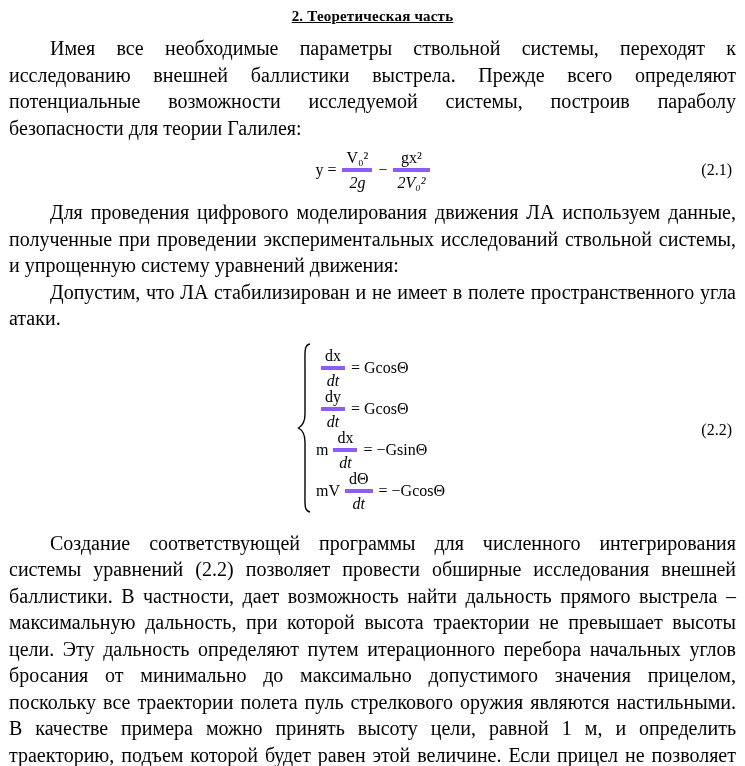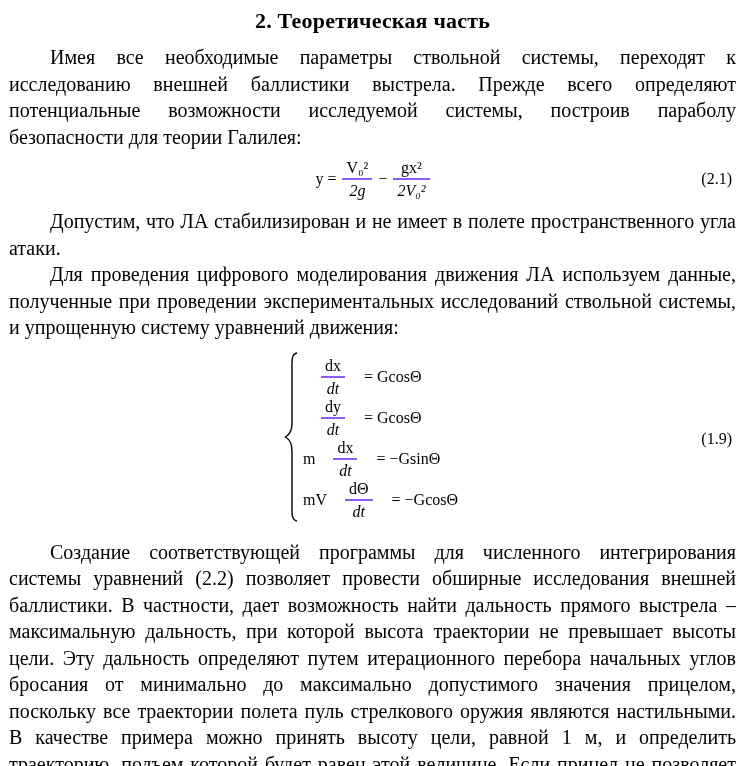--- a/index.html
+++ b/index.html
@@ -15,24 +15,25 @@
     overflow: hidden;
   }
   .page {
     box-sizing: border-box;
     width: 745px;
     height: 766px;
     padding: 6px 9px 6px 9px;
   }
   .doc-title {
     text-align: center;
-    font-size: 22px;
+    font-size: 15px;
     font-weight: bold;
     margin: 2px 0 10px 0;
     letter-spacing: 0.2px;
+    text-decoration: underline;
   }
   p.para {
     margin: 0;
     text-align: justify;
     text-indent: 41px;
     font-size: 20px;
     line-height: 26.5px;
   }
   
   .equation {
@@ -54,21 +55,21 @@
   }
   .frac {
     display: inline-block;
     vertical-align: middle;
     text-align: center;
     margin: 0 3px;
   }
   .frac .num {
     display: block;
     padding: 0 4px 1px 4px;
-    border-bottom: 2px solid #8b5cf6;
+    border-bottom: 4px solid #8b5cf6;
     line-height: 19px;
   }
   .frac .den {
     display: block;
     padding: 1px 4px 0 4px;
     line-height: 19px;
     font-style: italic;
   }
   .eq-lhs, .eq-op, .eq-rhs {
     display: inline-block;
@@ -95,21 +96,20 @@
   .system-rows {
     display: flex;
     flex-direction: column;
     justify-content: space-between;
     height: 164px;
   }
   .system-row {
     display: flex;
     align-items: center;
     height: 41px;
-    gap: 13px;
   }
   .system-row .pre {
     display: inline-block;
     margin-right: 2px;
   }
 </style>
 </head>
 <body>
 
 <div class="page">
@@ -125,23 +125,23 @@
       <span class="den">2g</span>
     </span>
     <span class="eq-op">−</span>
     <span class="frac">
       <span class="num">gx²</span>
       <span class="den">2V₀²</span>
     </span>
     <span class="eq-number">(2.1)</span>
   </div>
 
+  <p class="para">Для проведения цифрового моделирования движения ЛА используем данные, полученные при проведении экспериментальных исследований ствольной системы, и упрощенную систему уравнений движения:</p>
+
   <p class="para">Допустим, что ЛА стабилизирован и не имеет в полете пространственного угла атаки.</p>
-
-  <p class="para">Для проведения цифрового моделирования движения ЛА используем данные, полученные при проведении экспериментальных исследований ствольной системы, и упрощенную систему уравнений движения:</p>
 
   <div class="eq-system">
     <div class="system-inner">
       <span class="brace">
         <svg width="15" height="172" viewBox="0 0 15 172">
           <path d="M13 2 C7 3 8 10 8 22 L8 72 C8 81 5 84 1.5 86 C5 88 8 91 8 100 L8 150 C8 162 7 169 13 170" fill="none" stroke="#000" stroke-width="1.4"></path>
         </svg>
       </span>
       <div class="system-rows">
 
@@ -176,18 +176,18 @@
           <span class="pre">mV</span>
           <span class="frac">
             <span class="num">dΘ</span>
             <span class="den">dt</span>
           </span>
           <span class="eq-rhs">= −GcosΘ</span>
         </div>
 
       </div>
     </div>
-    <span class="eq-number">(1.9)</span>
+    <span class="eq-number">(2.2)</span>
   </div>
 
   <p class="para">Создание соответствующей программы для численного интегрирования системы уравнений (2.2) позволяет провести обширные исследования внешней баллистики. В частности, дает возможность найти дальность прямого выстрела – максимальную дальность, при которой высота траектории не превышает высоты цели. Эту дальность определяют путем итерационного перебора начальных углов бросания от минимально до максимально допустимого значения прицелом, поскольку все траектории полета пуль стрелкового оружия являются настильными. В качестве примера можно принять высоту цели, равной 1 м, и определить траекторию, подъем которой будет равен этой величине. Если прицел не позволяет реализовать этот угол, то прямой выстрел все равно будет невозможен и, следовательно, дальность прямого выстрела будет соответствовать максимально допустимому прицелом углу бросания θ₀.</p>
 
 </div>
 
 </body></html>

